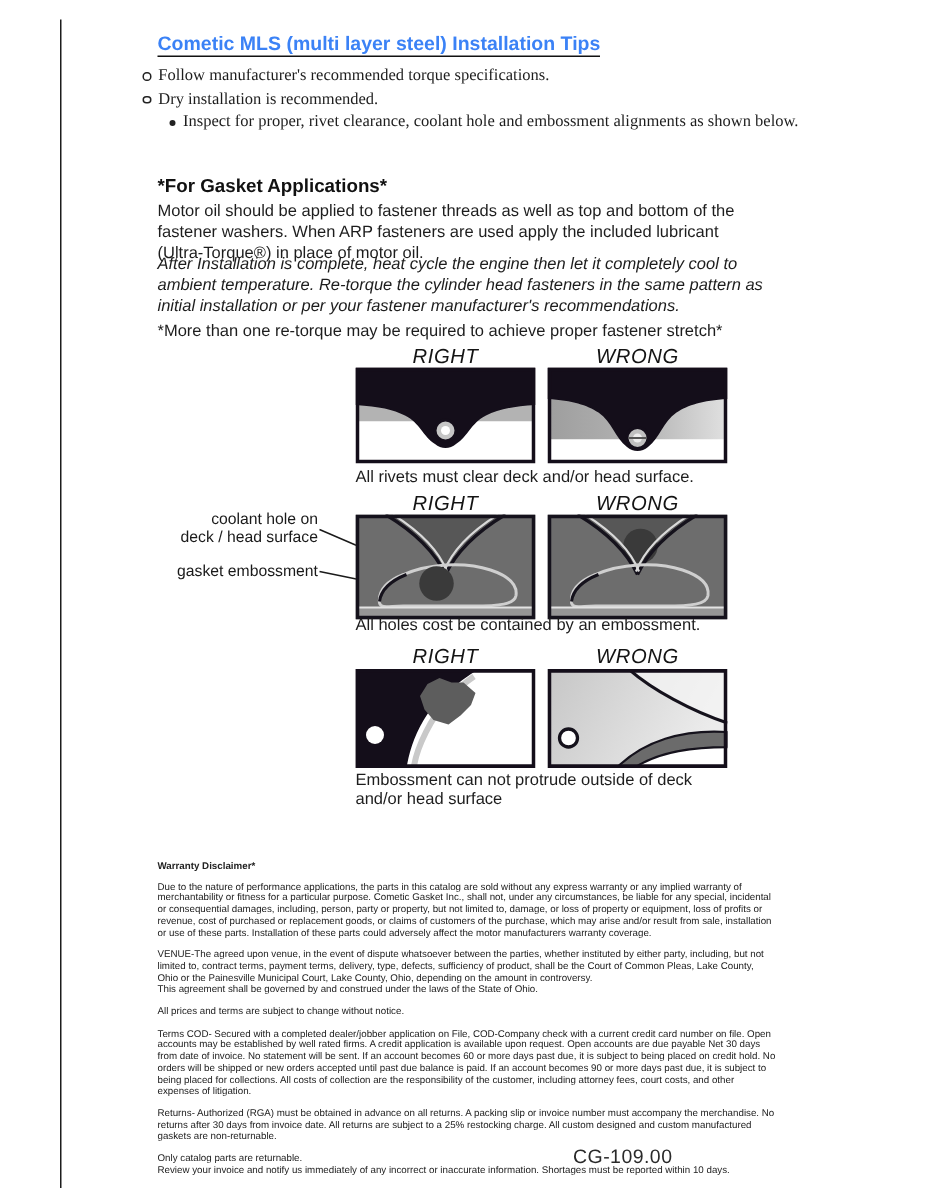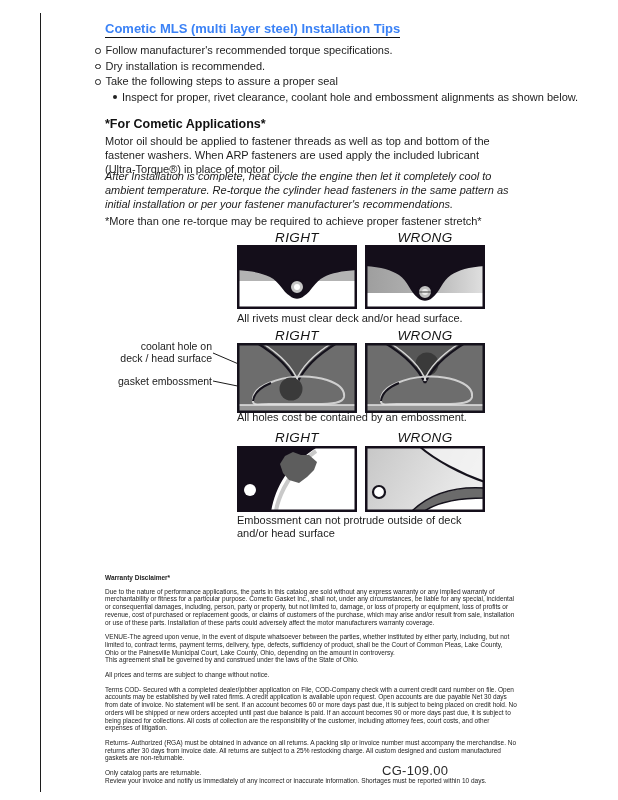--- a/index.html
+++ b/index.html
@@ -7,21 +7,21 @@
     width:618px; height:800px; background:#ffffff; position:relative;
     font-family:"Liberation Sans", sans-serif; color:#1a1a1a; overflow:hidden;
   }
   .abs { position:absolute; }
   #vline { left:40px; top:13px; width:1px; height:779px; background:#1c1c1c; }
 
   #title { left:105px; top:21px; font-size:13px; font-weight:bold; color:#3b82f6;
            border-bottom:1.5px solid #111; padding-bottom:1px; }
 
   #tips { left:95px; top:43px; font-size:11px; color:#1d1d1d; }
-  .tip { display:flex; align-items:flex-start; line-height:15.5px; }
+  .tip { display:flex; align-items:flex-start; line-height:15.5px;font-family:Liberation Serif, serif; }
   .tip .mark { flex:none; margin:5px 5px 0 0; }
   .ring { width:3.5px; height:3.5px; border:1.1px solid #222; border-radius:50%; }
   .dot  { width:4px; height:4px; background:#222; border-radius:50%; margin-top:5.5px !important; }
   .sub { margin-left:18px; }
 
   #diesel-h { left:105px; top:117px; font-size:12.5px; font-weight:bold; color:#111; }
   .para { left:105px; width:404px; font-size:11px; line-height:14px; color:#1d1d1d; }
   #para1 { top:134px; } #para2 { top:169px;font-style:italic; } #note { top:214px; }
 
   .dlabel { width:120px; text-align:center; font-size:13.5px; letter-spacing:0.4px; color:#141414;font-style:italic; }
@@ -48,31 +48,27 @@
 
 <div id="tips" class="abs">
   <div class="tip">
     <span class="mark ring"></span>
     <span>Follow manufacturer's recommended torque specifications.</span>
   </div>
   <div class="tip">
     <span class="mark ring"></span>
     <span>Dry installation is recommended.</span>
   </div>
-  <div class="tip">
-    <span class="mark ring"></span>
-    <span>Take the following steps to assure a proper seal</span>
-  </div>
   <div class="tip sub">
     <span class="mark dot"></span>
     <span>Inspect for proper, rivet clearance, coolant hole and embossment alignments as shown below.</span>
   </div>
 </div>
 
-<div id="diesel-h" class="abs">*For Cometic Applications*</div>
+<div id="diesel-h" class="abs">*For Gasket Applications*</div>
 <div id="para1" class="abs para">Motor oil should be applied to fastener threads as well as top and bottom of the fastener washers. When ARP fasteners are used apply the included lubricant (Ultra-Torque®) in place of motor oil.</div>
 <div id="para2" class="abs para">After Installation is complete, heat cycle the engine then let it completely cool to ambient temperature. Re-torque the cylinder head fasteners in the same pattern as initial installation or per your fastener manufacturer's recommendations.</div>
 <div id="note" class="abs para">*More than one re-torque may be required to achieve proper fastener stretch*</div>
 
 <div class="abs dlabel" style="left:237px; top:230px;">RIGHT</div>
 <div class="abs dlabel" style="left:365px; top:230px;">WRONG</div>
 
 <div class="abs dbox" style="left:237px; top:245px;">
   <svg width="120" height="64" viewBox="0 0 120 64">
     <rect x="0" y="0" width="120" height="64" fill="#ffffff"></rect>

